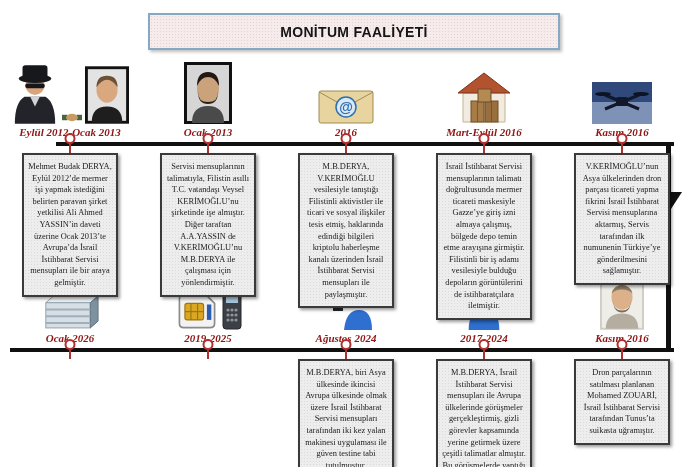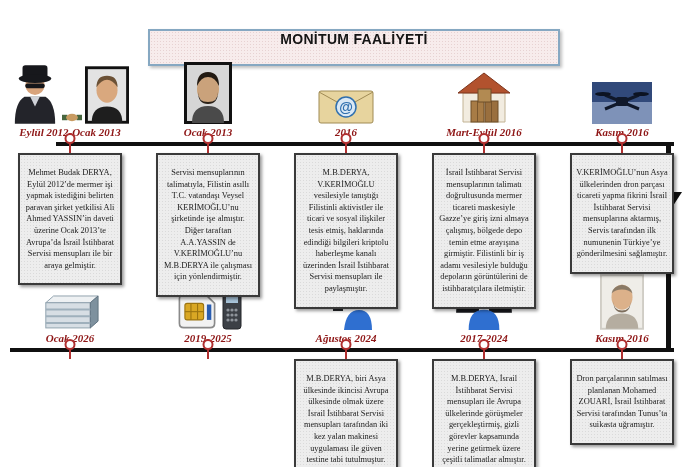--- a/index.html
+++ b/index.html
@@ -1,25 +1,25 @@
 <!DOCTYPE html>
 <html><head>
 <meta charset="utf-8">
 <style>
   html,body{margin:0;padding:0;background:#fff;}
   .canvas{position:relative;width:700px;height:467px;background:#ffffff;overflow:hidden;
           font-family:"Liberation Serif",serif;}
 
   
-  .title-box{position:absolute;left:148px;top:29px;width:408px;height:33px;
+  .title-box{position:absolute;left:148px;top:13px;width:408px;height:33px;
     background-color:#f7ecec;
     background-image:radial-gradient(#e7d2d2 0.6px, transparent 0.6px);
     background-size:3px 3px;
     border:2px solid #86a8c2;box-shadow:2px 2px 3px rgba(0,0,0,0.25);
-    display:flex;align-items:flex-start;justify-content:center;}
+    display:flex;align-items:center;justify-content:center;}
   .title-box span{font-family:"Liberation Sans",sans-serif;font-weight:bold;
     font-size:14px;color:#151515;letter-spacing:0.3px;}
 
   
   .tl-section{position:absolute;left:0;width:700px;}
   .tl-section.top{top:56px;}
   .tl-section.bottom{top:268px;}
   .tl-row{display:flex;justify-content:space-between;padding:0 22px 0 14px;position:relative;}
   .tl-col{width:112px;display:flex;flex-direction:column;align-items:center;}
 
@@ -36,26 +36,26 @@
   .bottom .tl-bar{left:10px;right:26px;top:80px;}
 
   
   .tl-node{position:relative;height:13px;width:100%;}
   .node-stem{position:absolute;left:50%;top:0;transform:translateX(-50%);
     width:2px;height:13px;background:#b03030;}
   .node-circle{position:absolute;left:50%;top:-7px;transform:translateX(-50%);
     width:7px;height:7px;border-radius:50%;background:#fff;border:2px solid #b03030;z-index:3;}
 
   
-  .tl-box{box-sizing:border-box;width:104px;
+  .tl-box{box-sizing:border-box;width:96px;
     background-color:#ededed;
     background-image:radial-gradient(#dadada 0.6px, transparent 0.6px);
     background-size:3px 3px;
     border:2px solid #3a3a3a;box-shadow:2px 2px 3px rgba(0,0,0,0.4);
-    padding:12px 4px;display:flex;align-items:center;justify-content:center;z-index:2;}
+    padding:6px 4px;display:flex;align-items:center;justify-content:center;z-index:2;}
   .top .tl-box{min-height:68px;}
   .bottom .tl-box{min-height:80px;}
   .tl-box span{font-size:8.4px;line-height:1.38;color:#1c1c1c;text-align:center;
     white-space:pre-line;}
 
   
   .v-connector{position:absolute;left:666px;top:142px;width:5px;height:208px;background:#101010;}
   .arrowhead{position:absolute;left:50%;top:50px;margin-left:-13px;width:0;height:0;
     border-left:13px solid transparent;border-right:13px solid transparent;
     border-top:20px solid #101010;}

